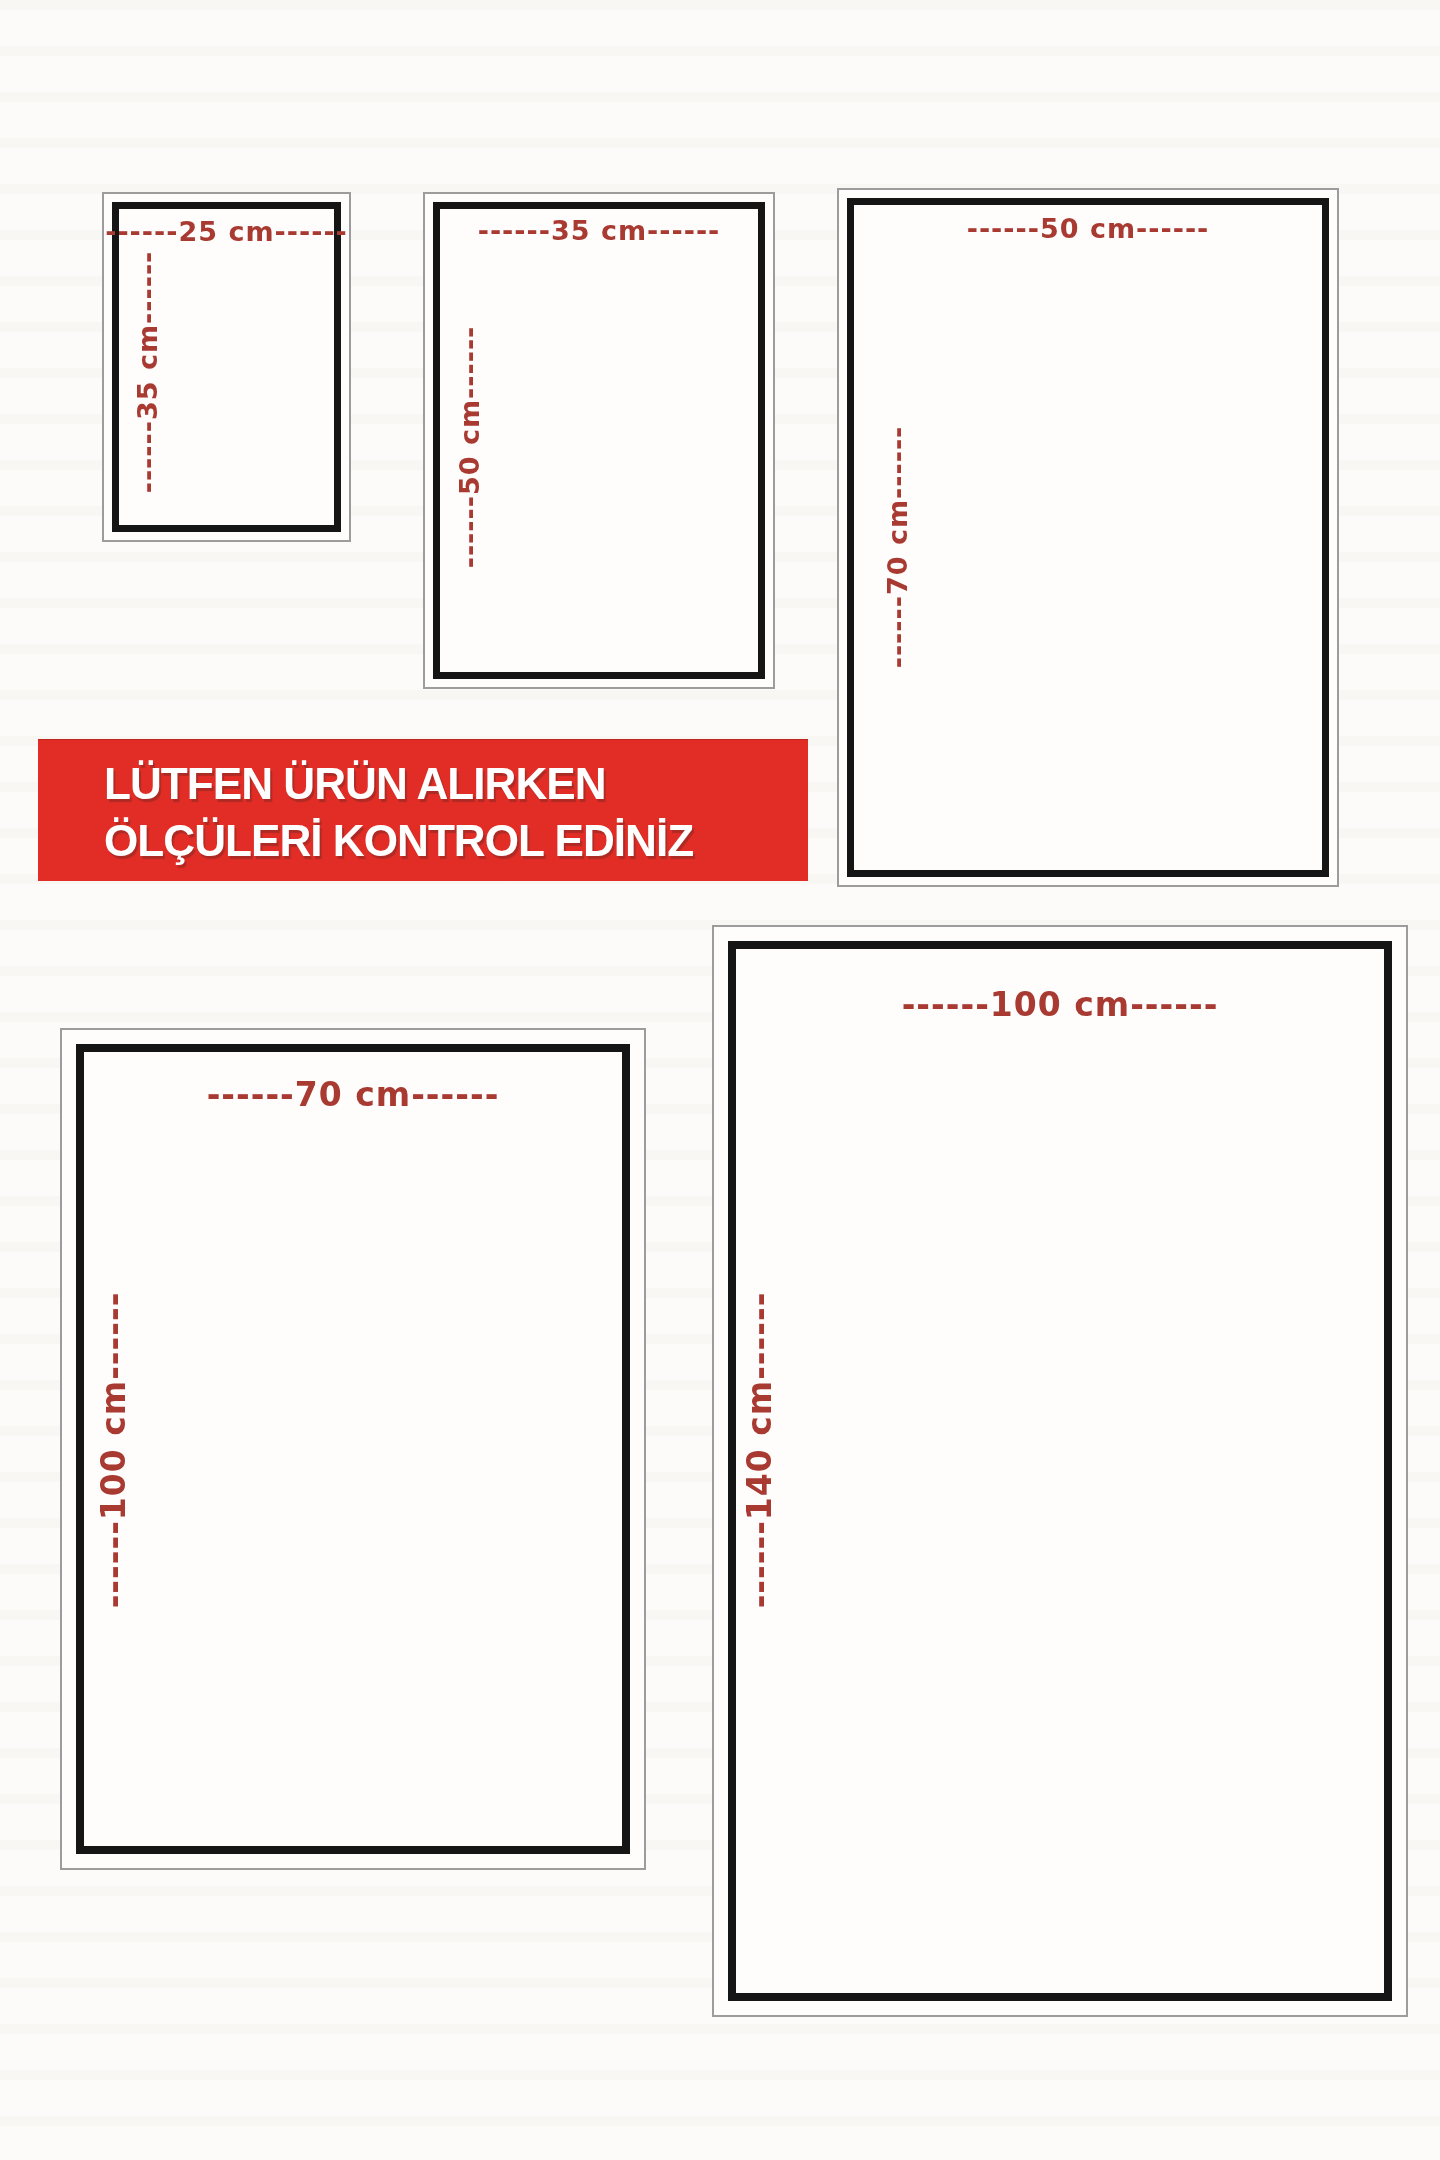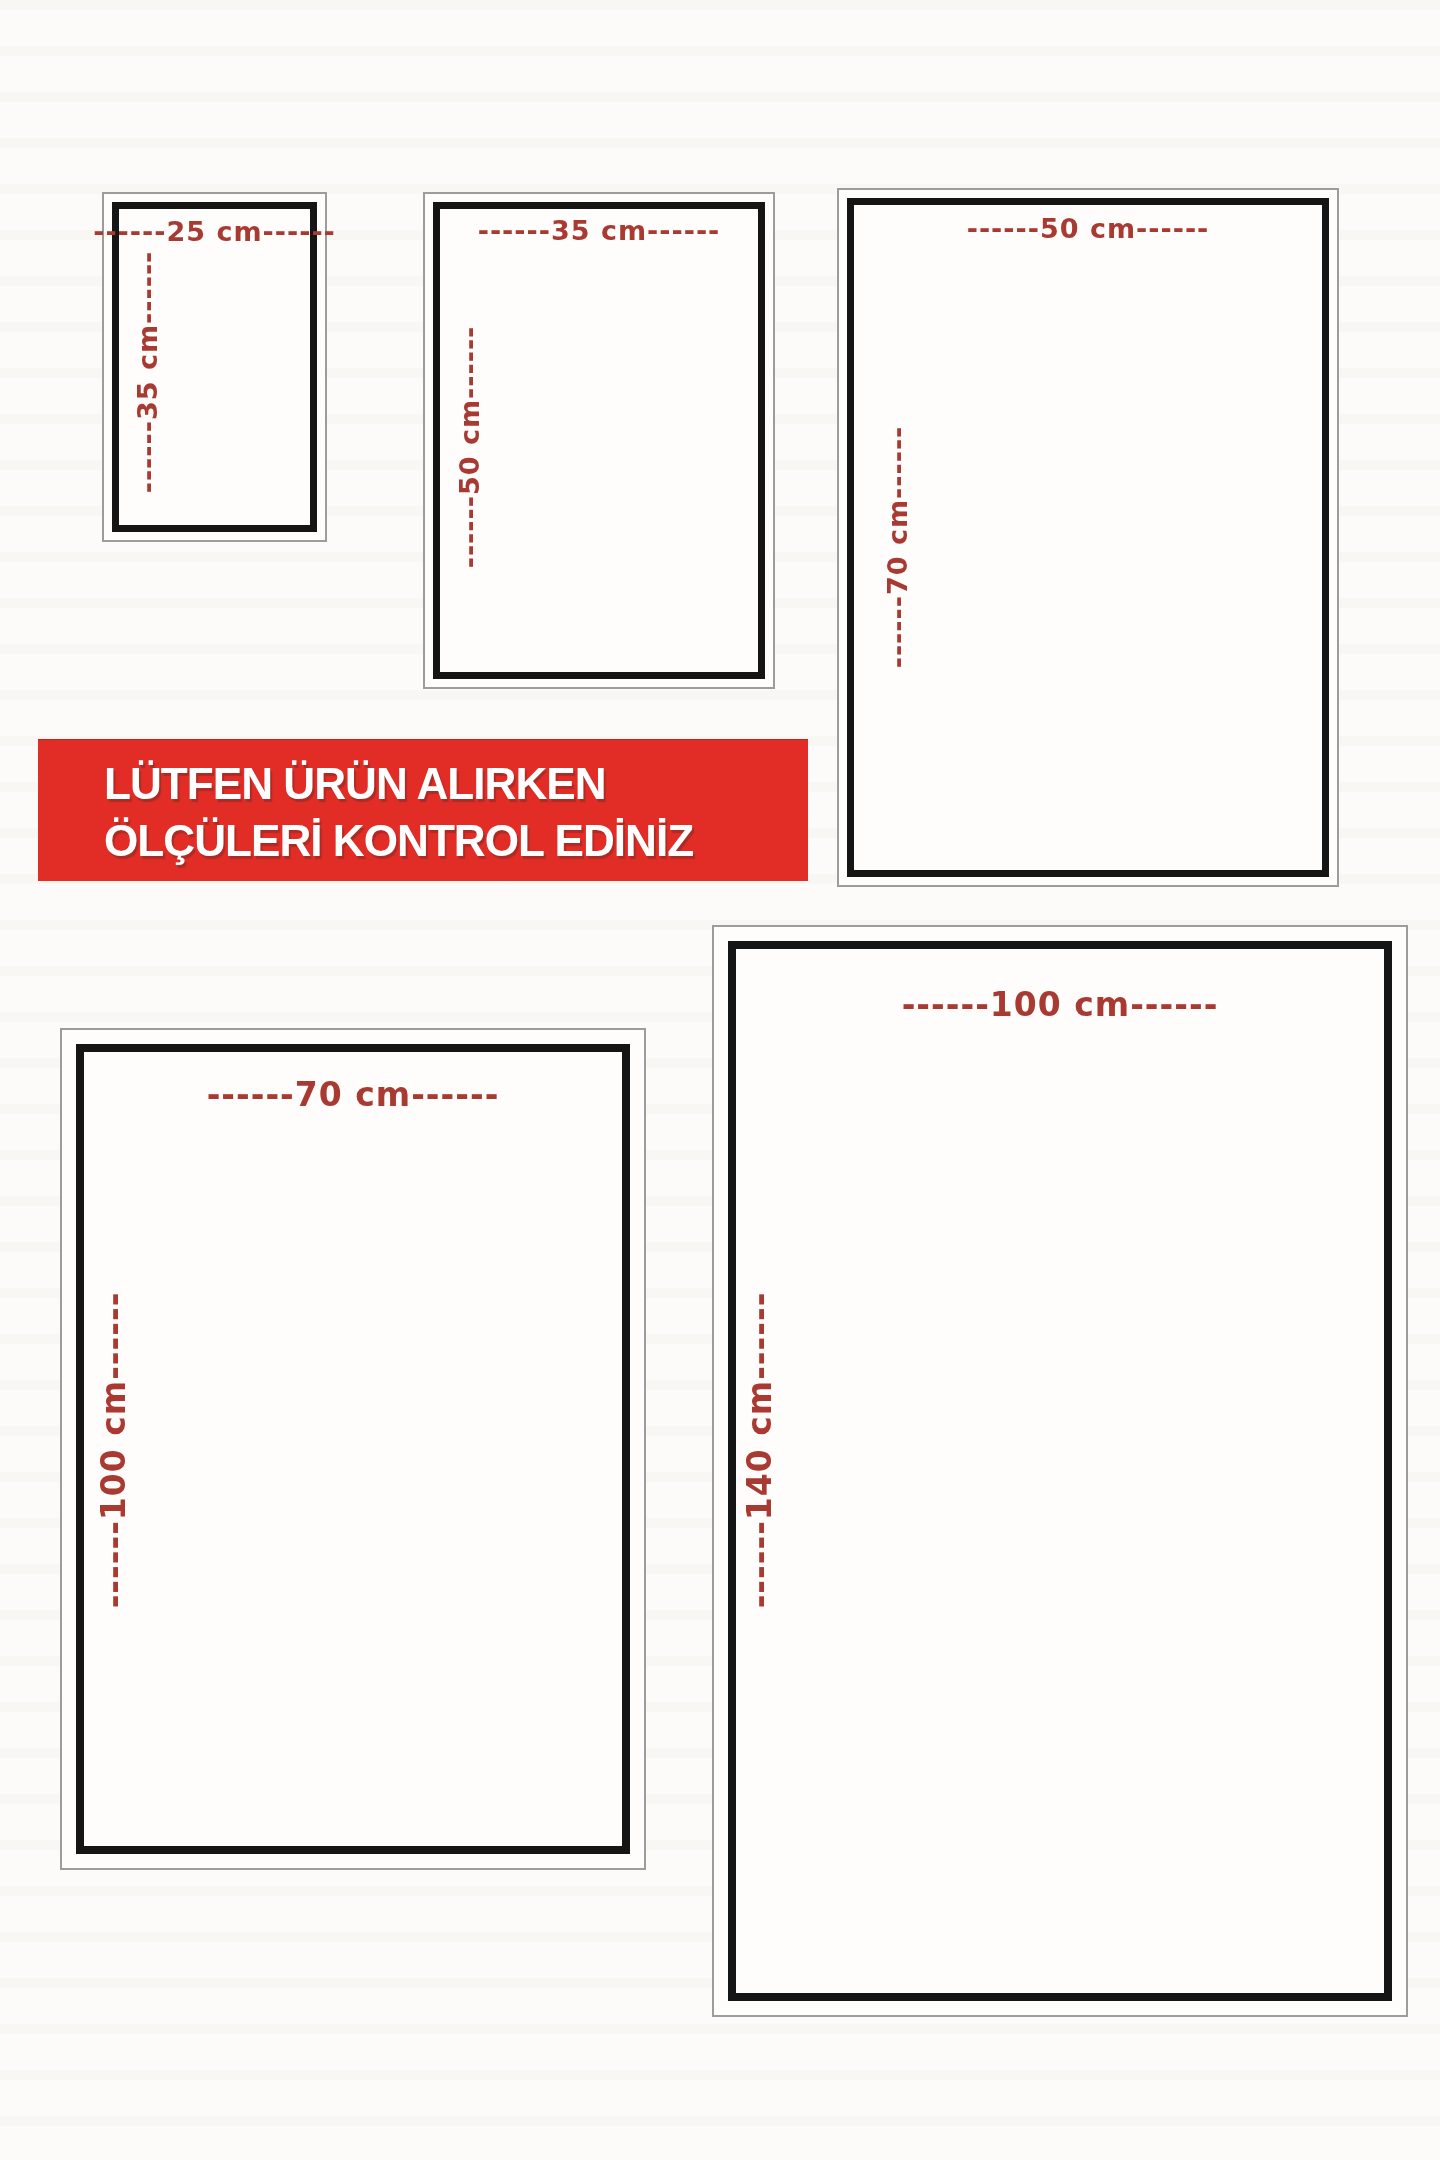--- a/index.html
+++ b/index.html
@@ -45,21 +45,21 @@
     left:50%;
     transform:translateX(-50%);
   }
   .h-label{
     transform:translate(-50%,-50%) rotate(-90deg);
   }
   .small .dim-label{ font-size:27px; }
   .large .dim-label{ font-size:33px; }
 
   
-  #box-25x35 { left:102px; top:192px;  width:225px; height:350px; }
+  #box-25x35 { left:102px; top:192px;  width:249px; height:350px; }
   #box-35x50 { left:423px; top:192px;  width:352px; height:497px; }
   #box-50x70 { left:837px; top:188px;  width:502px; height:699px; }
   #box-70x100{ left:60px;  top:1028px; width:586px; height:842px; }
   #box-100x140{left:712px; top:925px;  width:696px; height:1092px;}
 
   #box-25x35  .w-label{ top:22px; }
   #box-35x50  .w-label{ top:21px; }
   #box-50x70  .w-label{ top:23px; }
   #box-70x100 .w-label{ top:45px; }
   #box-100x140 .w-label{ top:58px; }

